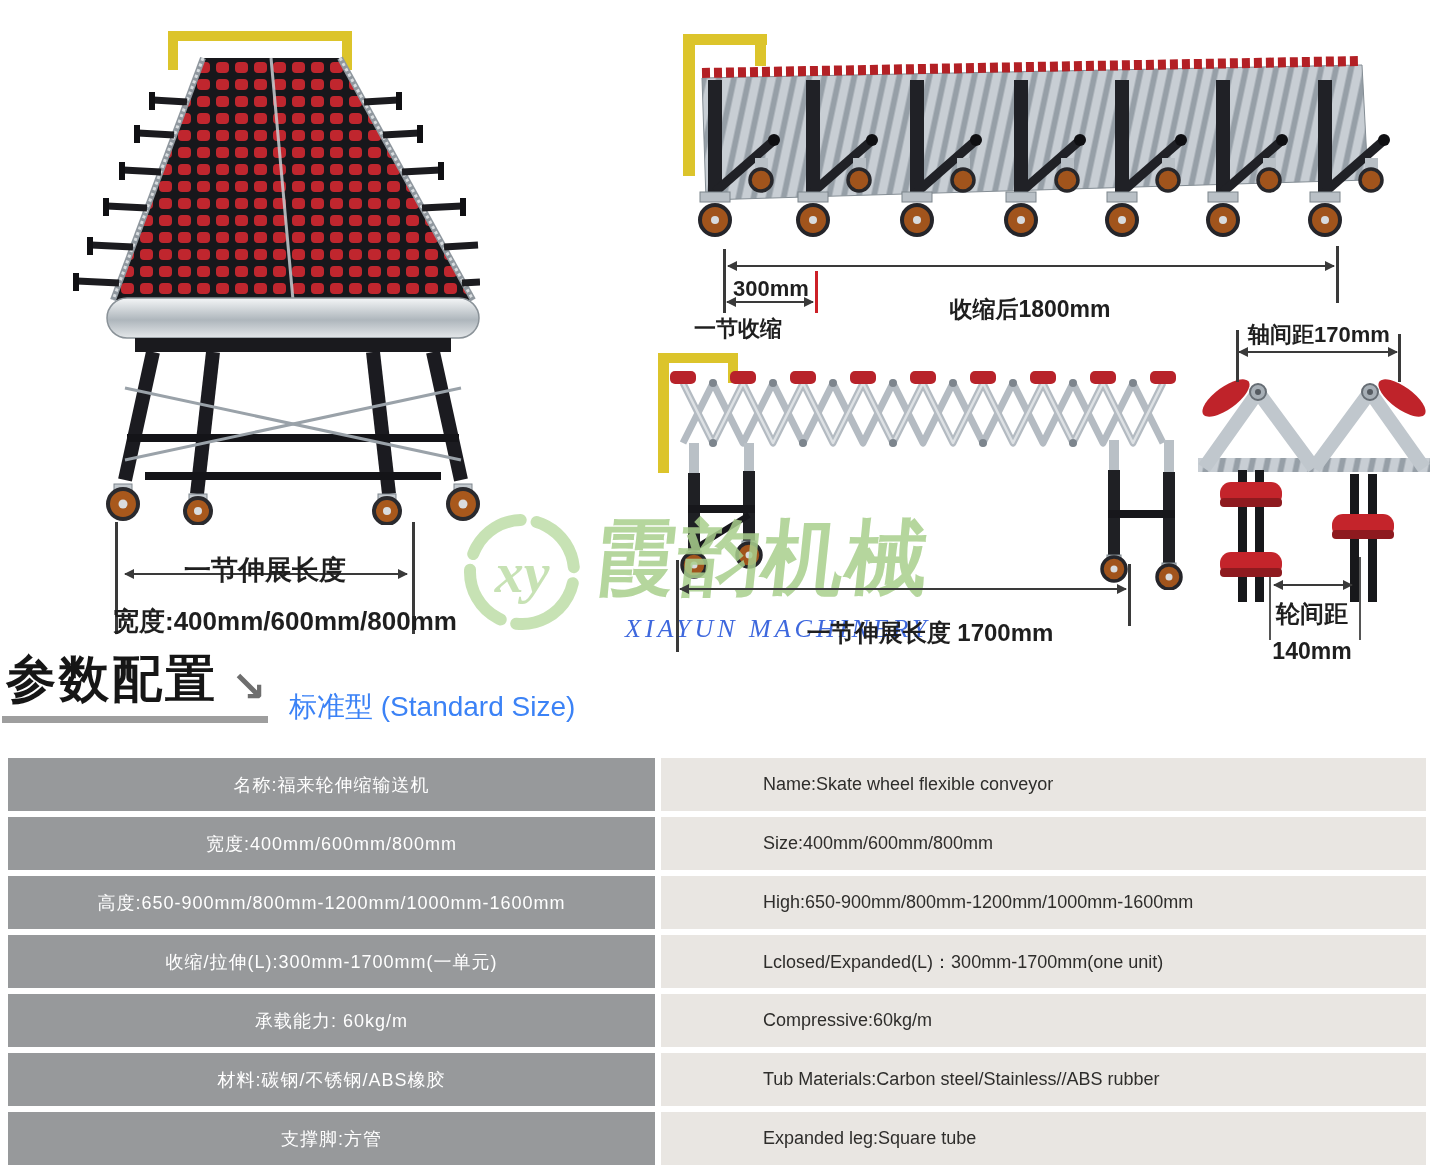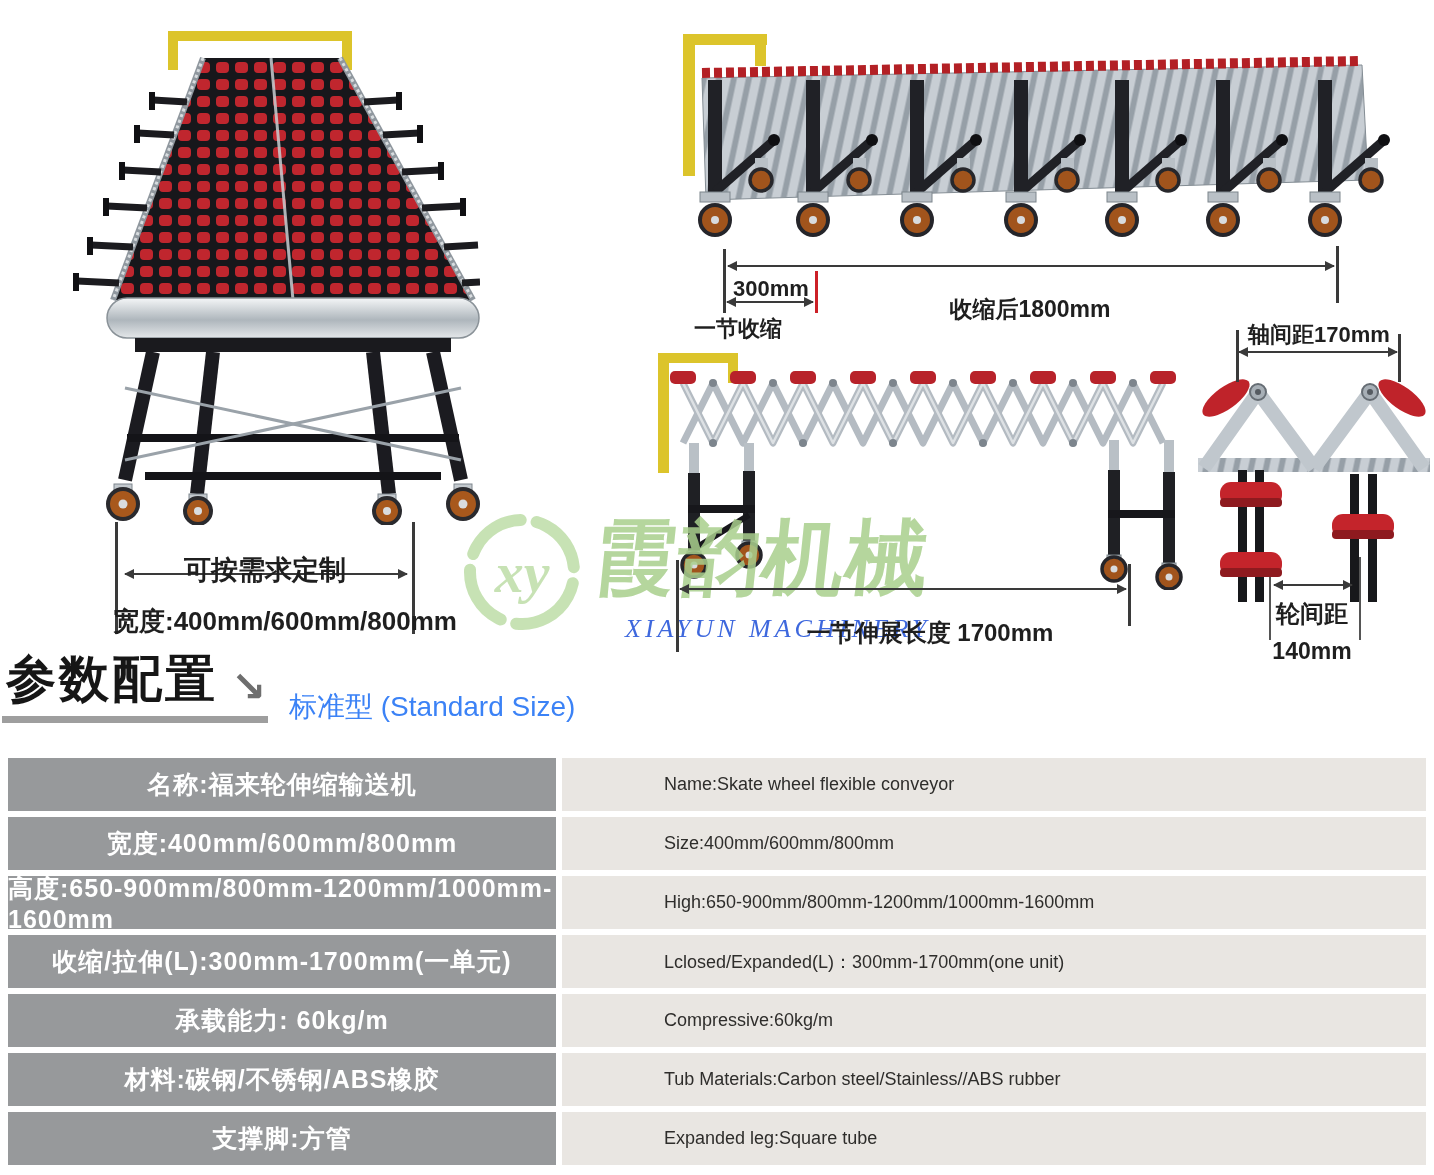--- a/index.html
+++ b/index.html
@@ -22,22 +22,22 @@
   .wm-en{position:absolute;left:163px;top:122px;font-size:26px;font-style:italic;
          font-family:"Liberation Serif","DejaVu Serif",serif;color:#1d4ed8;letter-spacing:4px;white-space:nowrap;}
   
   .heading{position:absolute;left:6px;top:646px;font-size:50px;font-weight:700;color:#161616;letter-spacing:3px;z-index:7;}
   .heading-underline{position:absolute;left:2px;top:716px;width:266px;height:7px;background:#9e9e9e;z-index:7;}
   .heading-arrow{position:absolute;left:231px;top:662px;font-size:42px;font-weight:700;color:#6e6e6e;z-index:7;}
   .subheading{position:absolute;left:289px;top:688px;font-size:28px;color:#3b82f6;z-index:7;}
   
   .spec-table{position:absolute;left:8px;top:758px;width:1418px;display:flex;flex-direction:column;gap:6px;z-index:7;}
   .spec-row{display:flex;gap:6px;height:53px;}
-  .cell-zh{width:548px;background:#97999b;color:#ffffff;display:flex;align-items:center;justify-content:center;
-           font-size:25px;font-weight:700;letter-spacing:1px;}
+  .cell-zh{width:647px;background:#97999b;color:#ffffff;display:flex;align-items:center;justify-content:center;
+           font-size:18px;font-weight:400;letter-spacing:1px;}
   .cell-en{flex:1;background:#e9e6e2;color:#2e2d2b;display:flex;align-items:center;
            padding-left:102px;font-size:18px;}
   .photo{position:absolute;z-index:1;}
 </style>
 </head>
 <body>
 
 <div class="page">
 
   <svg class="photo" style="left:25px;top:8px;" width="455" height="517" viewBox="0 0 455 517">
@@ -116,21 +116,21 @@
     </g>
     <g>
       <rect x="353" y="486" width="18" height="14" fill="#c3c9ce" stroke="#7e868d"></rect>
       <circle cx="362" cy="503" r="13" fill="#a8581c" stroke="#2a2a2e" stroke-width="4"></circle>
       <circle cx="362" cy="503" r="4" fill="#d9dcdf"></circle>
     </g>
   </svg>
 
   <div class="tick" style="left:115px;top:522px;height:112px;"></div>
   <div class="tick" style="left:412px;top:522px;height:112px;"></div>
-  <div class="lbl center" style="left:117px;top:534px;width:296px;font-size:27px;">可按需求定制</div>
+  <div class="lbl center" style="left:117px;top:534px;width:296px;font-size:27px;">一节伸展长度</div>
   <div class="dim" style="left:125px;top:573px;width:282px;"></div>
   <div class="lbl center" style="left:113px;top:586px;width:304px;font-size:26px;">宽度:400mm/600mm/800mm</div>
 
   <svg class="photo" style="left:660px;top:10px;" width="730" height="245" viewBox="0 0 730 245">
     <defs>
       <pattern id="slat" width="15" height="24" patternUnits="userSpaceOnUse" patternTransform="skewX(-12)">
         <rect width="15" height="24" fill="#969fa7"></rect>
         <rect x="1.5" width="9" height="24" fill="#c8ced4"></rect>
       </pattern>
       <g id="cleg">

